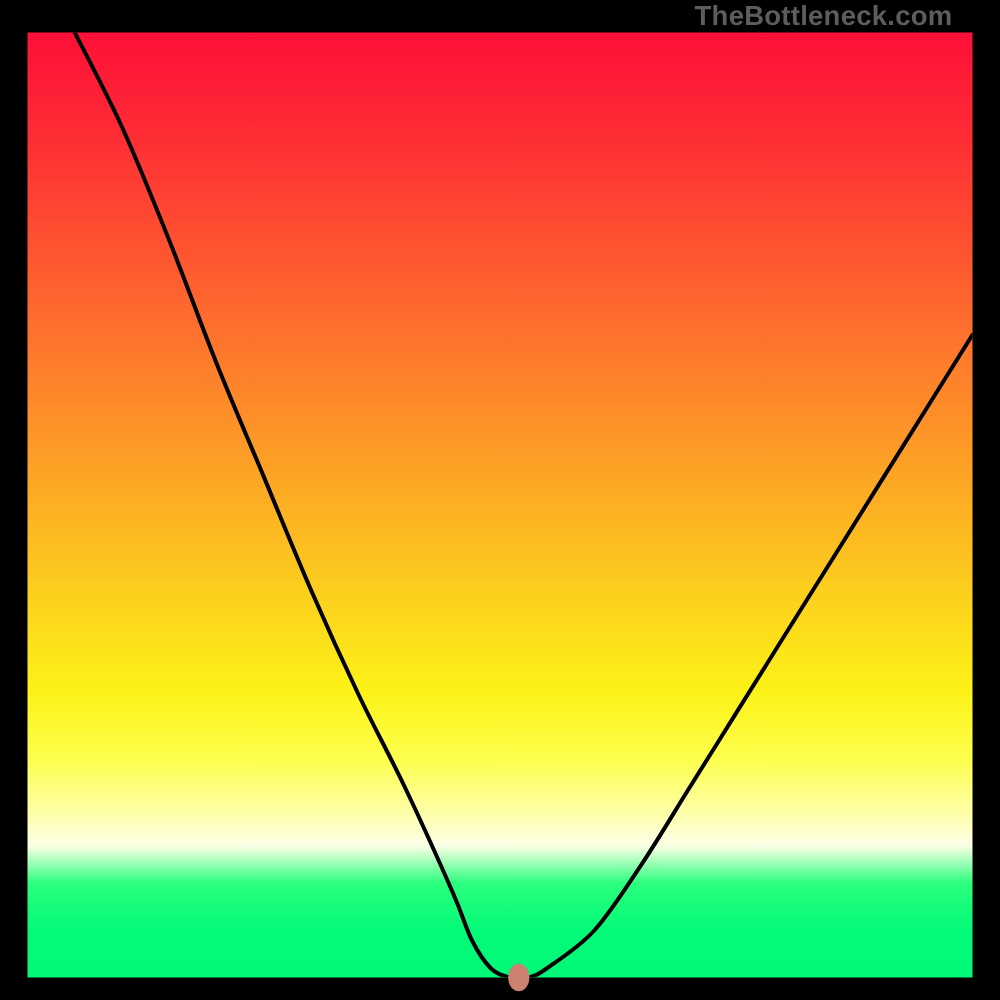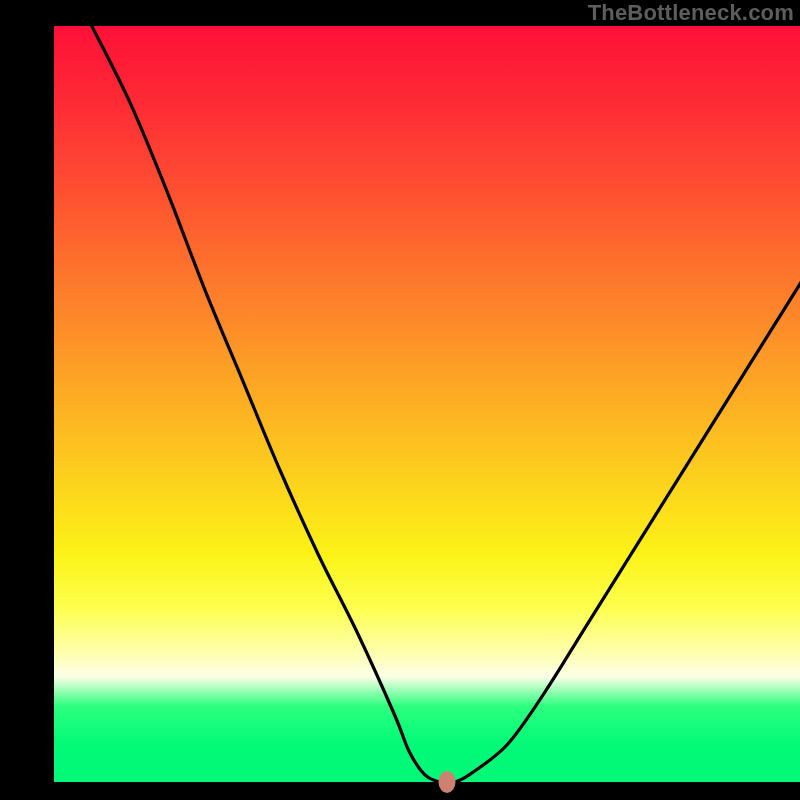--- a/index.html
+++ b/index.html
@@ -11,21 +11,20 @@
     overflow: hidden;
     font-family: Arial, Helvetica, sans-serif;
   }
   .frame {
     position: absolute;
     left: 0;
     top: 0;
     width: 768px;
     height: 800px;
     background: #000;
-    margin-left: 32px;
   }
   .watermark {
     position: absolute;
     top: 0;
     right: 6px;
     font-size: 22px;
     font-weight: 600;
     color: #5d5d5d;
     letter-spacing: 0.2px;
     font-family: Arial, Helvetica, sans-serif;

